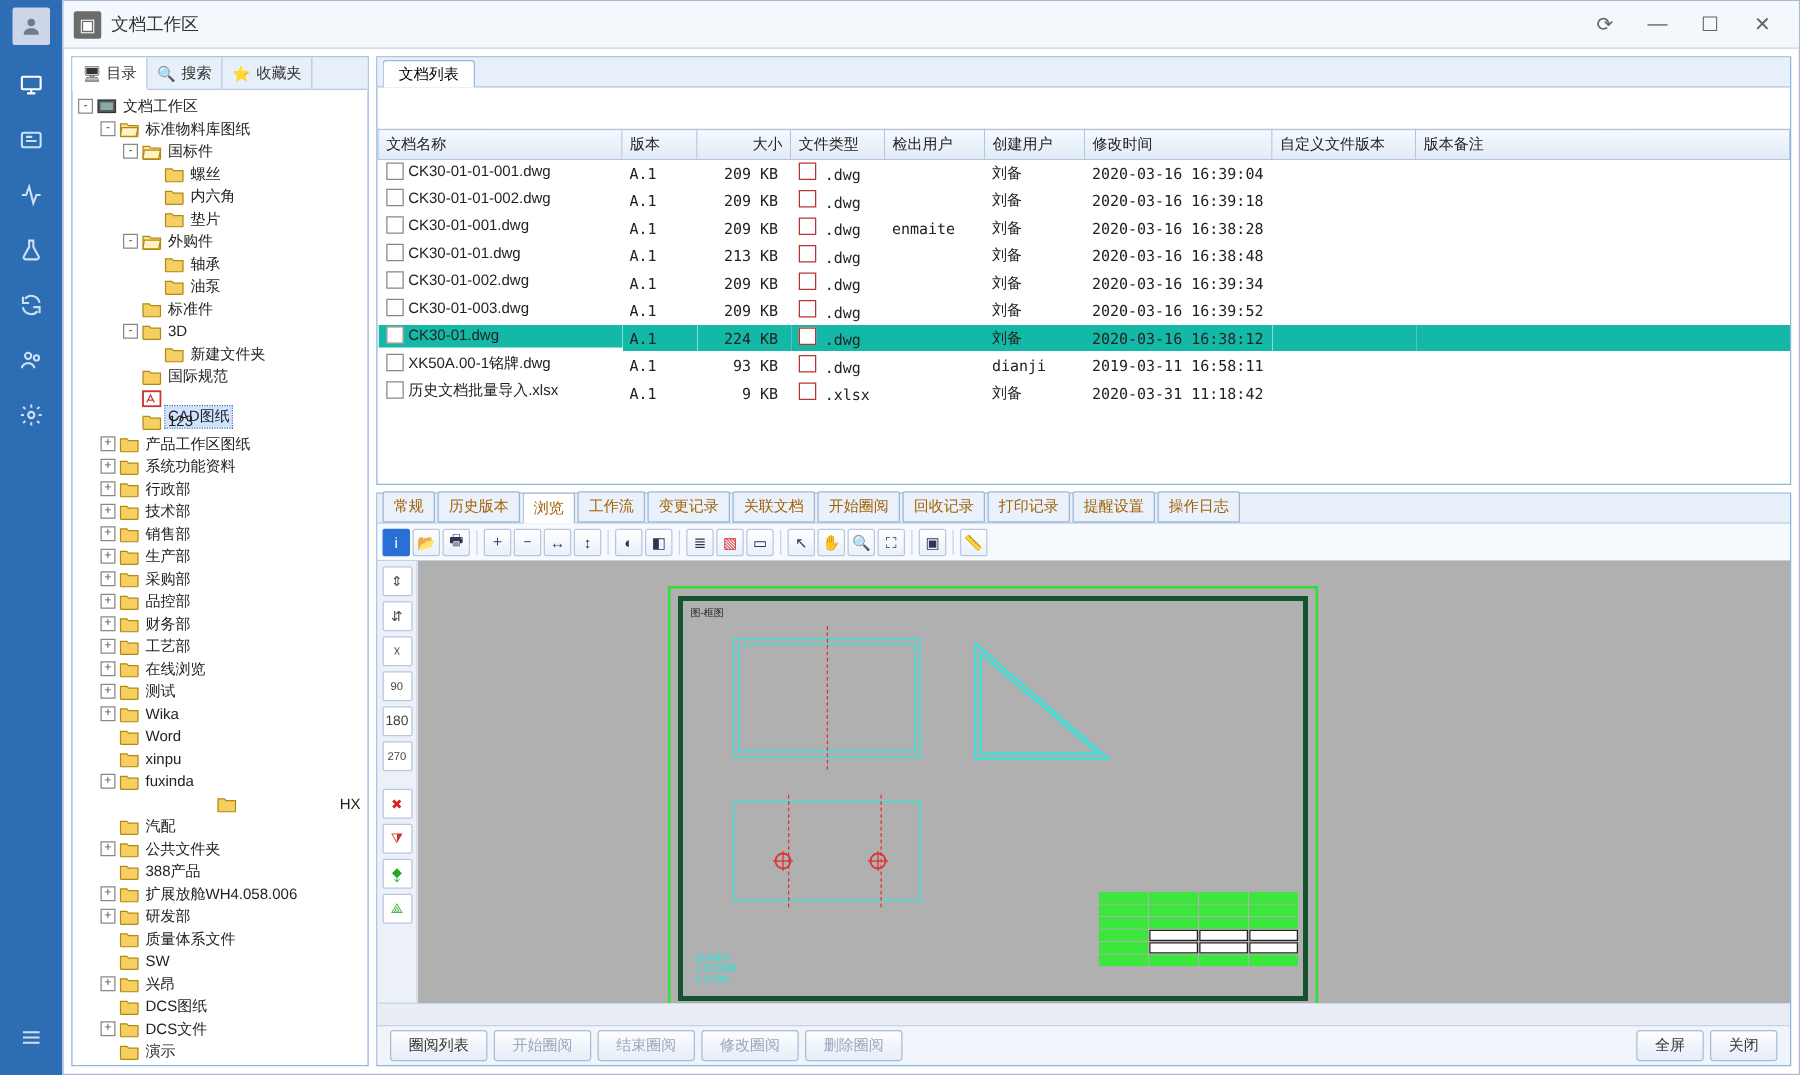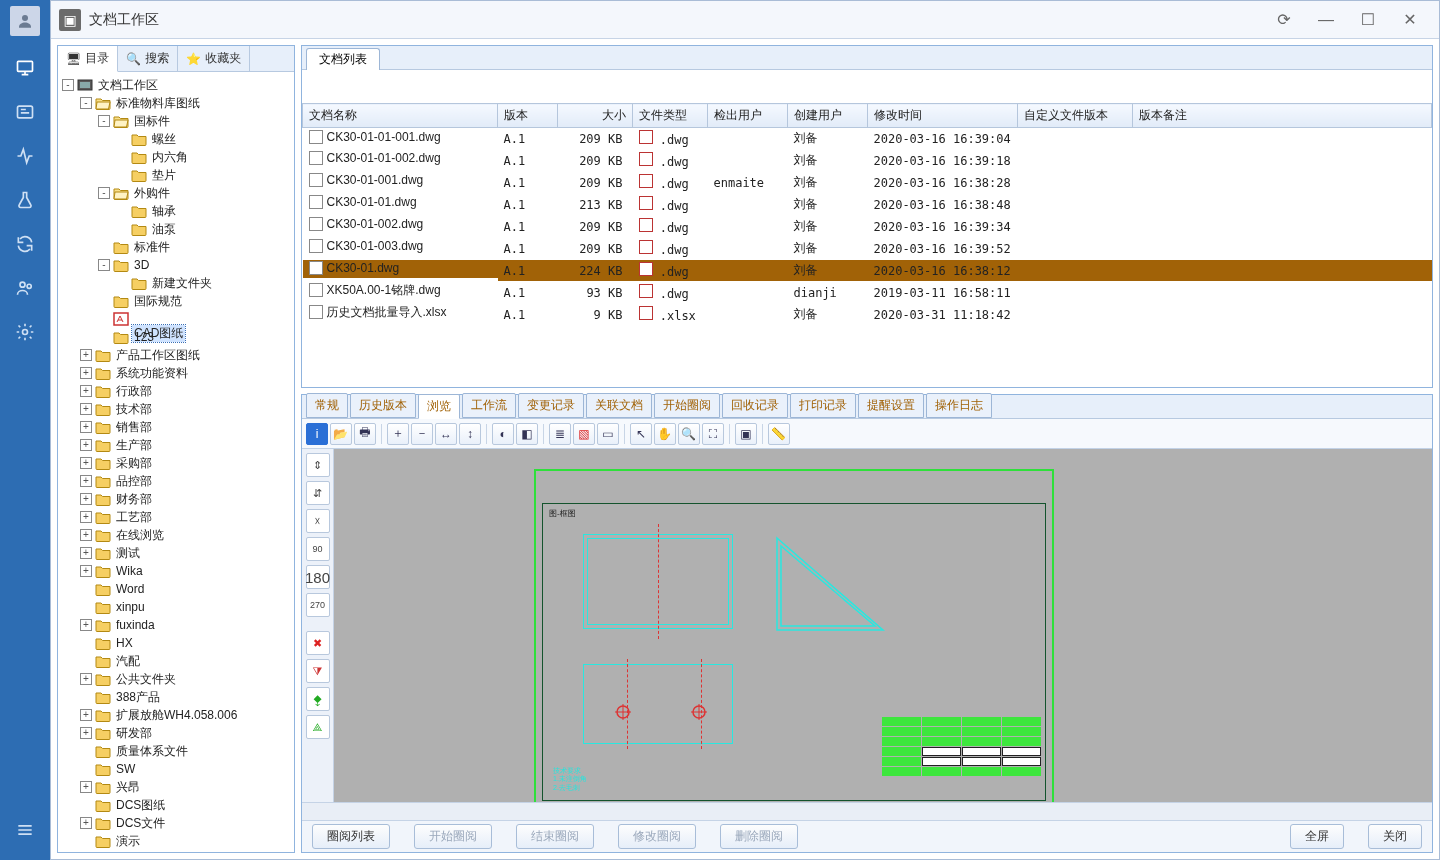--- a/index.html
+++ b/index.html
@@ -38,50 +38,50 @@
 
 
 .right-panel { flex:1; display:flex; flex-direction:column; min-width:0; }
 .doc-list-container { border:1px solid #90b4de; display:flex; flex-direction:column; height:343px; }
 .doc-list-tabrow { height:24px; display:flex; border-bottom:1px solid #b7c9e0; background:#e7effa; }
 .doc-list-tab { font-size:12px; padding:2px 12px; border:1px solid #9db6d6; border-bottom:none; background:#fff; margin:2px 0 -1px 4px; border-radius:3px 3px 0 0; }
 .table-wrap { flex:1; overflow:auto; }
 table.doc-table { width:100%; border-collapse:collapse; font-size:12px; table-layout:fixed;margin-top:33px; }
 .doc-table th { background:linear-gradient(#f5f9ff,#e1ebf8); border:1px solid #b5c6dc; padding:3px 6px; text-align:left; color:#222; font-weight:normal; height:22px; position:sticky; top:0; }
 .doc-table td { padding:2px 6px; border-bottom:1px solid transparent; color:#222; height:18px; white-space:nowrap; overflow:hidden; font-family:"SimSun","NSimSun",monospace; }
-.doc-table tr.selected td { background:#a16207; }
+.doc-table tr.selected td { background:#14b8a6; }
 .doc-table td.name-cell { display:flex; align-items:center; gap:4px; }
 .doc-table td.num { text-align:right; padding-right:10px; }
 .ft-icon{width:14px;height:14px;display:inline-block;border:1px solid #b33;background:#fff;}
 .row-icon{width:14px;height:14px;display:inline-block;border:1px solid #888;background:#fff;}
 
 
 .detail-container { border:1px solid #90b4de; margin-top:6px; flex:1; display:flex; flex-direction:column; min-height:0; }
 .detail-tabrow { height:24px; background:#e7effa; border-bottom:1px solid #b7c9e0; display:flex; align-items:flex-end; padding-left:4px; gap:2px; }
 .detail-tab { font-size:12px; padding:3px 8px; border:1px solid #9db6d6; background:#eaf1fb; border-radius:2px 2px 0 0; cursor:pointer; color:#a16207; }
 .detail-tab.active { background:#fff; border-bottom:1px solid #fff; margin-bottom:-1px; }
 
 .preview-toolbar { height:30px; border-bottom:1px solid #c2d2e6; display:flex; align-items:center; padding:0 4px; gap:2px; background:#f6f9fd; }
 .tool-btn { width:22px;height:22px;border:1px solid #b8c8dd;background:linear-gradient(#fff,#e9f0fa);display:flex;align-items:center;justify-content:center;font-size:12px;color:#335;cursor:pointer;border-radius:2px; }
 .tool-sep { width:1px; height:20px; background:#c8d5e6; margin:0 3px; }
 
 .preview-area { flex:1; display:flex; min-height:0; }
 .vtoolbar { width:32px; background:#ecf1f9; border-right:1px solid #c5d3e6; display:flex; flex-direction:column; align-items:center; padding:4px 0; gap:4px; }
 .vtool-btn { width:24px;height:24px;border:1px solid #b8c8dd;background:#fff;display:flex;align-items:center;justify-content:center;font-size:11px;cursor:pointer;border-radius:2px;color:#444; }
 .canvas-zone { flex:1; background:#b0b0b0; position:relative; overflow:auto; }
 .drawing-frame { position:absolute; left:200px; top:20px; width:520px; height:340px; border:2px solid #2ee03a; background:#b0b0b0; }
-.drawing-inner { position:absolute; inset:6px; border:1px solid #14532d;margin-top:26px; }
+.drawing-inner { position:absolute; inset:6px; border:4px solid #14532d; }
 .cad-rect { position:absolute; border:1.5px solid #28e8e0; }
 .title-block { position:absolute; right:4px; bottom:4px; width:160px; height:80px; }
 .tb-row{height:10px;display:flex;}
 .tb-cell{flex:1;border:0.5px solid #2af02a;background:#2af02a;opacity:0.85;margin:0.5px;font-size:6px;}
 
 .canvas-scroll-h { height:18px; background:#e9eef6; border-top:1px solid #c5d3e6; }
 
-.bottom-bar { height:32px; border-top:1px solid #c5d3e6; background:#f1f5fb; display:flex; align-items:center; padding:0 10px; gap:24px; }
+.bottom-bar { height:32px; border-top:1px solid #c5d3e6; background:#f1f5fb; display:flex; align-items:center; padding:0 10px; gap:5px; }
 .bottom-bar .btn { font-size:12px; padding:3px 14px; border:1px solid #a8bdd8; background:linear-gradient(#fdfdfd,#e6eef9); border-radius:3px; cursor:pointer; color:#333; }
 .bottom-bar .btn.disabled { color:#9aa8bb; }
 .bottom-bar .spacer { flex:1; }
 
 
 .folder-svg { fill:#f6cf63; stroke:#b38912; stroke-width:1; }
 .folder-open .folder-svg{ fill:#f9e08a; }
 </style>
 </head>
 <body>
@@ -450,21 +450,21 @@
           </div>
           <div class="tree-row" style="padding-left: 22px;">
             <span class="tree-toggle">+</span>
             <span class="tree-icon">
               <svg viewBox="0 0 16 14">
                 <path class="folder-svg" d="M1 3h5l1.5 1.5H15v8a1 1 0 0 1-1 1H2a1 1 0 0 1-1-1z"></path>
               </svg>
             </span>
             <span class="tree-label">fuxinda</span>
           </div>
-          <div class="tree-row" style="padding-left: 22px;">
+          <div class="tree-row" style="padding-left: 22px; justify-content: space-between;">
             <span class="tree-toggle blank"></span>
             <span class="tree-icon">
               <svg viewBox="0 0 16 14">
                 <path class="folder-svg" d="M1 3h5l1.5 1.5H15v8a1 1 0 0 1-1 1H2a1 1 0 0 1-1-1z"></path>
               </svg>
             </span>
             <span class="tree-label">HX</span>
           </div>
           <div class="tree-row" style="padding-left: 22px;">
             <span class="tree-toggle blank"></span>
@@ -770,21 +770,21 @@
           <div class="tool-btn">▣</div>
           <div class="tool-sep"></div>
           <div class="tool-btn">📏</div>
         </div>
         <div class="preview-area">
           <div class="vtoolbar">
             <div class="vtool-btn">⇕</div>
             <div class="vtool-btn">⇵</div>
             <div class="vtool-btn">☓</div>
             <div class="vtool-btn" style="font-size:9px">90</div>
-            <div class="vtool-btn" style="font-size:15px">180</div>
+            <div class="vtool-btn" style="font-size:11px">180</div>
             <div class="vtool-btn" style="font-size:9px">270</div>
             <div style="height:6px"></div>
             <div class="vtool-btn" style="color:#d22">✖</div>
             <div class="vtool-btn" style="color:#c33">⧩</div>
             <div class="vtool-btn" style="color:#2a2">⧪</div>
             <div class="vtool-btn" style="color:#2a2">⟁</div>
           </div>
           <div class="canvas-zone">
             <div class="drawing-frame">
               <div class="drawing-inner">

